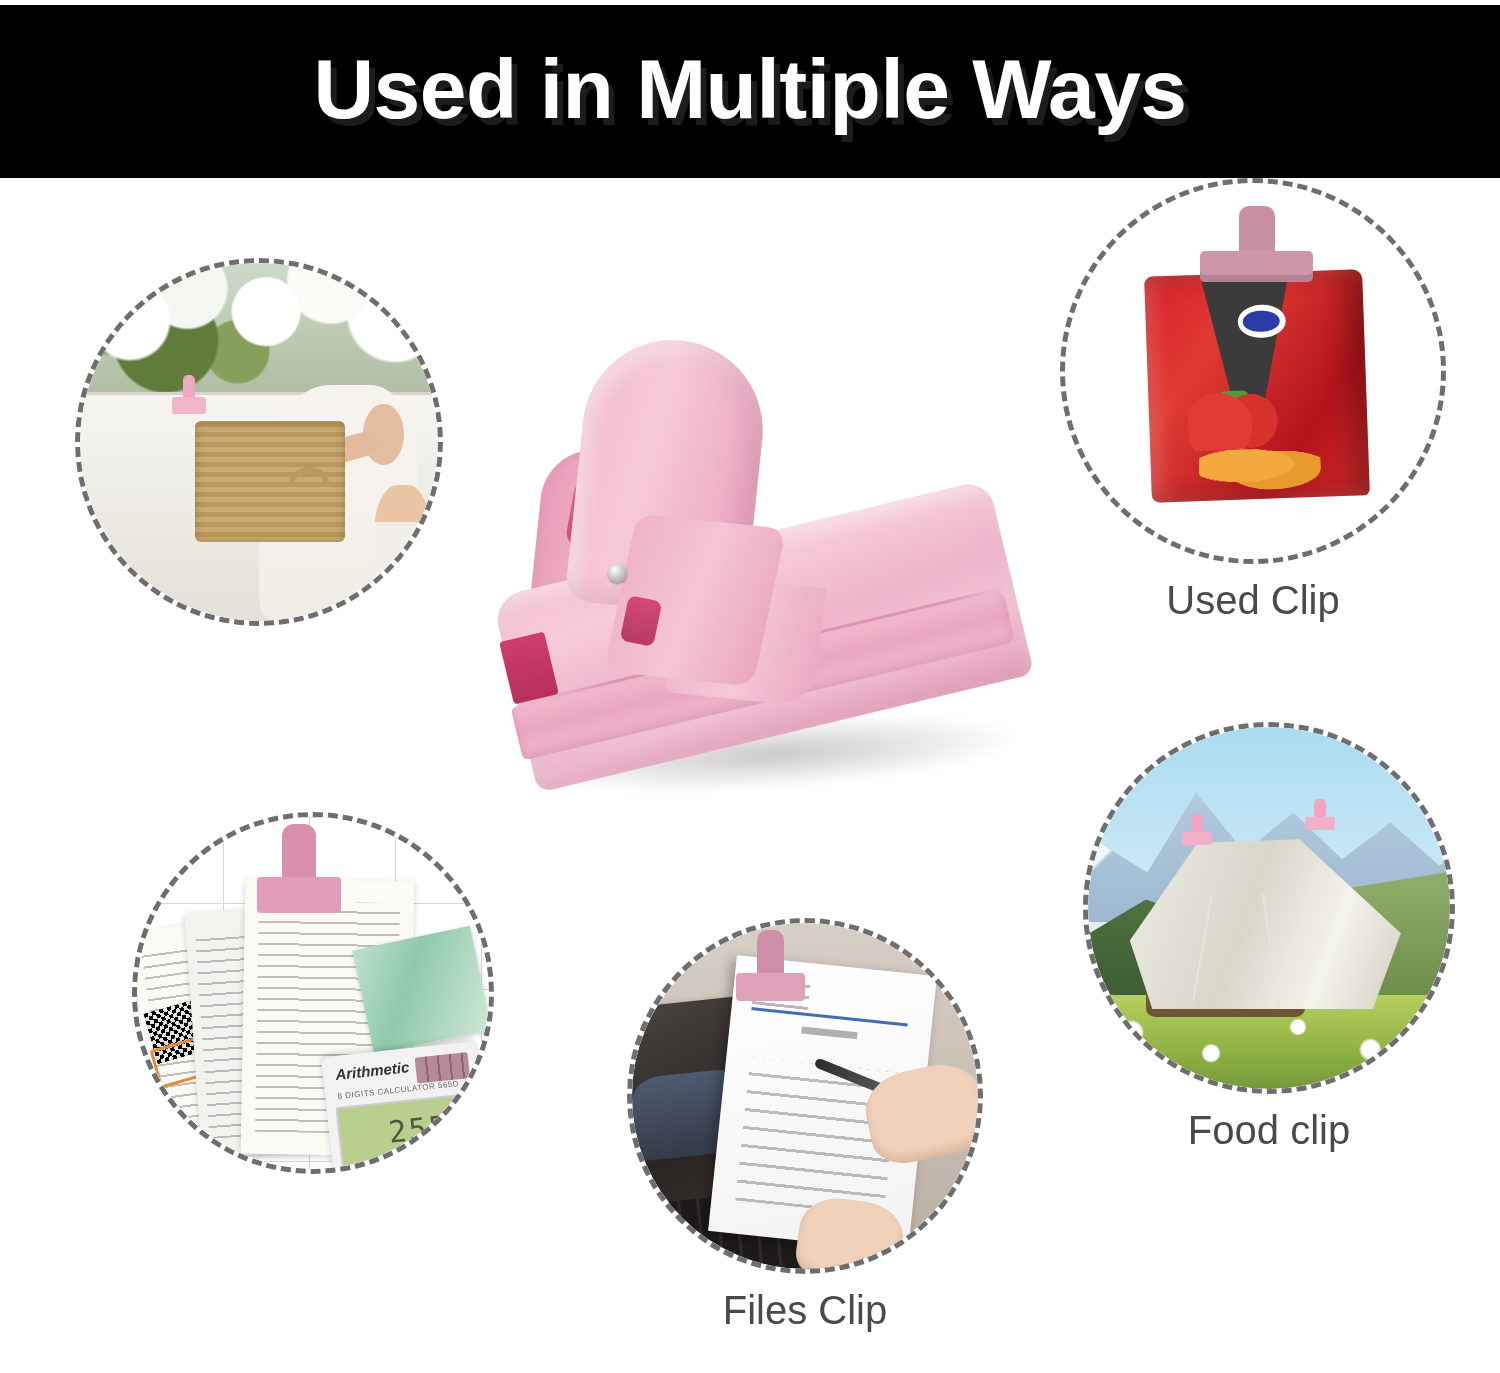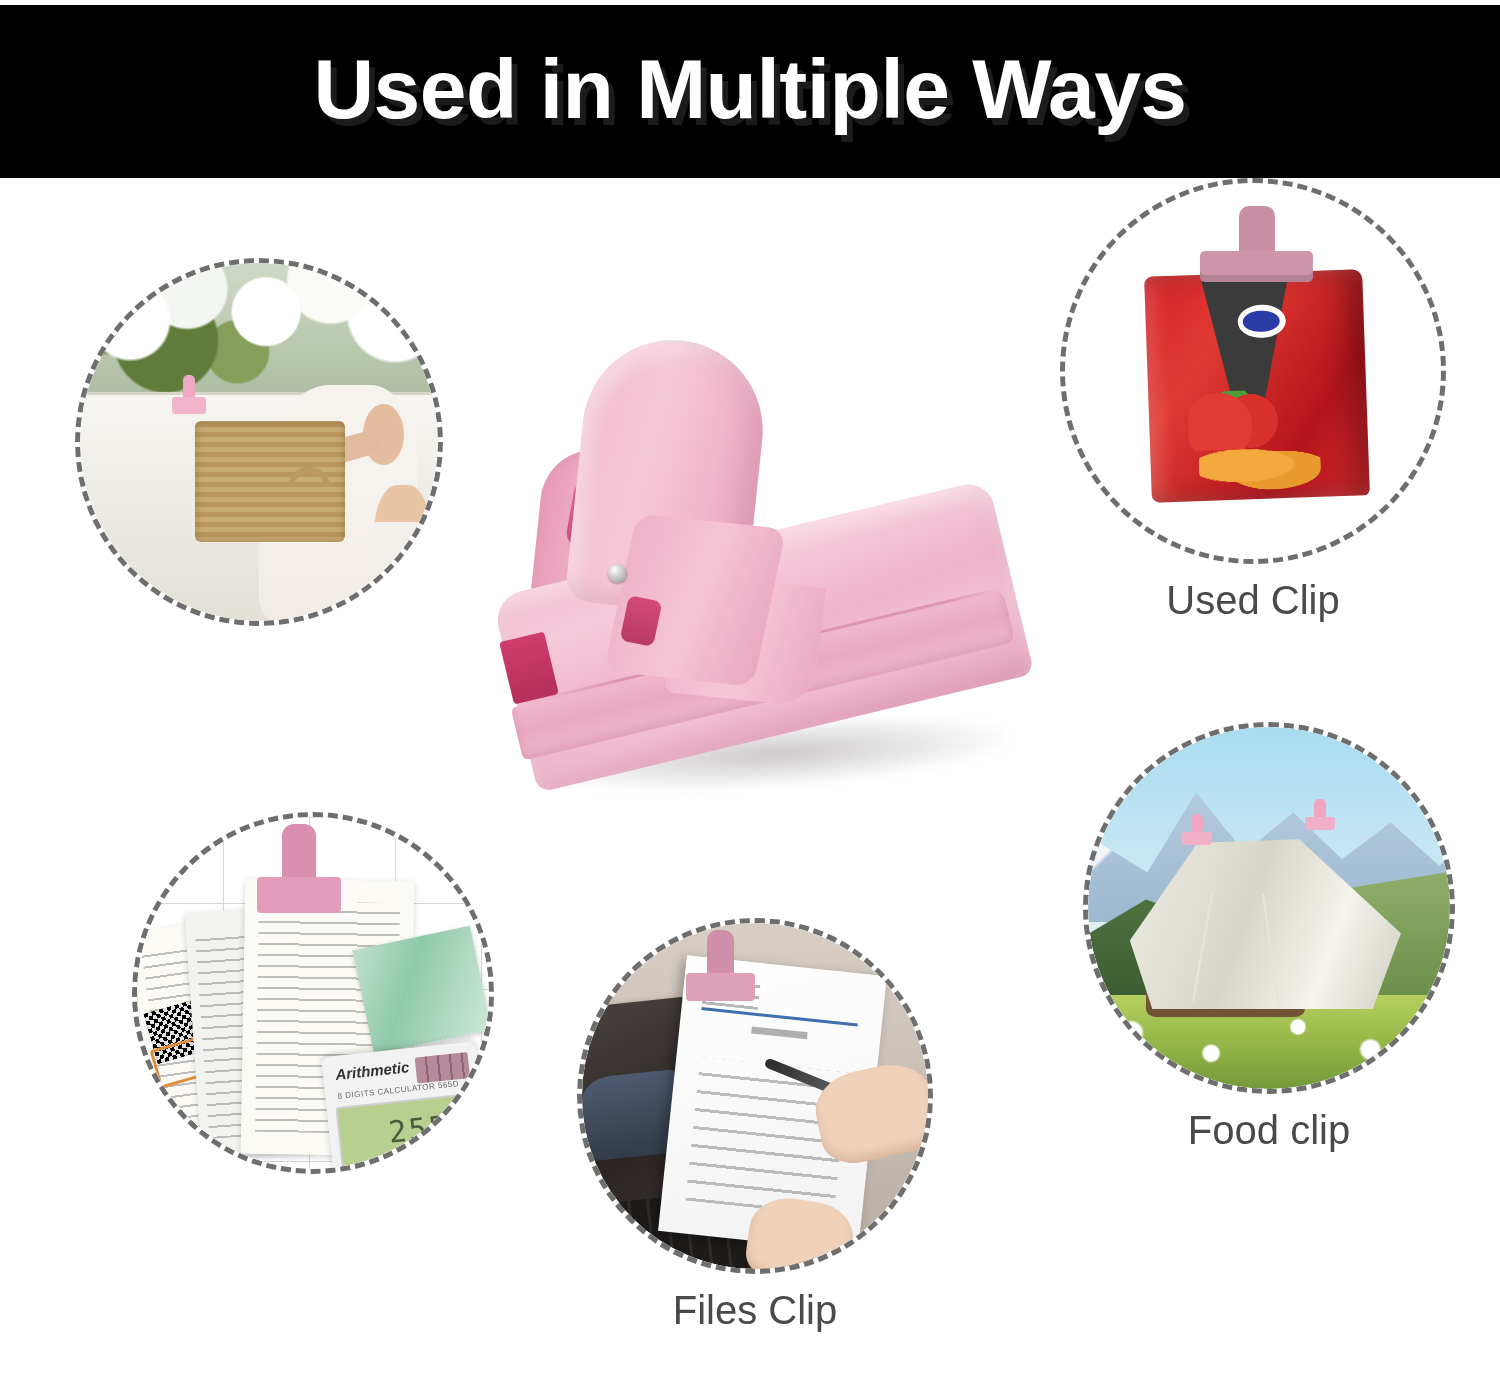--- a/index.html
+++ b/index.html
@@ -324,21 +324,21 @@
       </div>
 
       <div class="bills-clip">
         <div class="blc-stem"></div>
         <div class="blc-jaw"></div>
       </div>
     </div>
   </div>
 </div>
 
-<div class="feature" style="left:577px;top:918px;width:356px;">
+<div class="feature" style="left:627px;top:918px;width:356px;">
   <div class="bubble" style="width:356px;height:356px;">
     <div class="scene">
       <div class="files-bg"></div>
       <div class="laptop-screen">
         <div class="laptop-reflection"></div>
       </div>
       <div class="keyboard"></div>
       <div class="doc-sheet">
         <div class="doc-head-lines"></div>
         <div class="doc-rule"></div>

